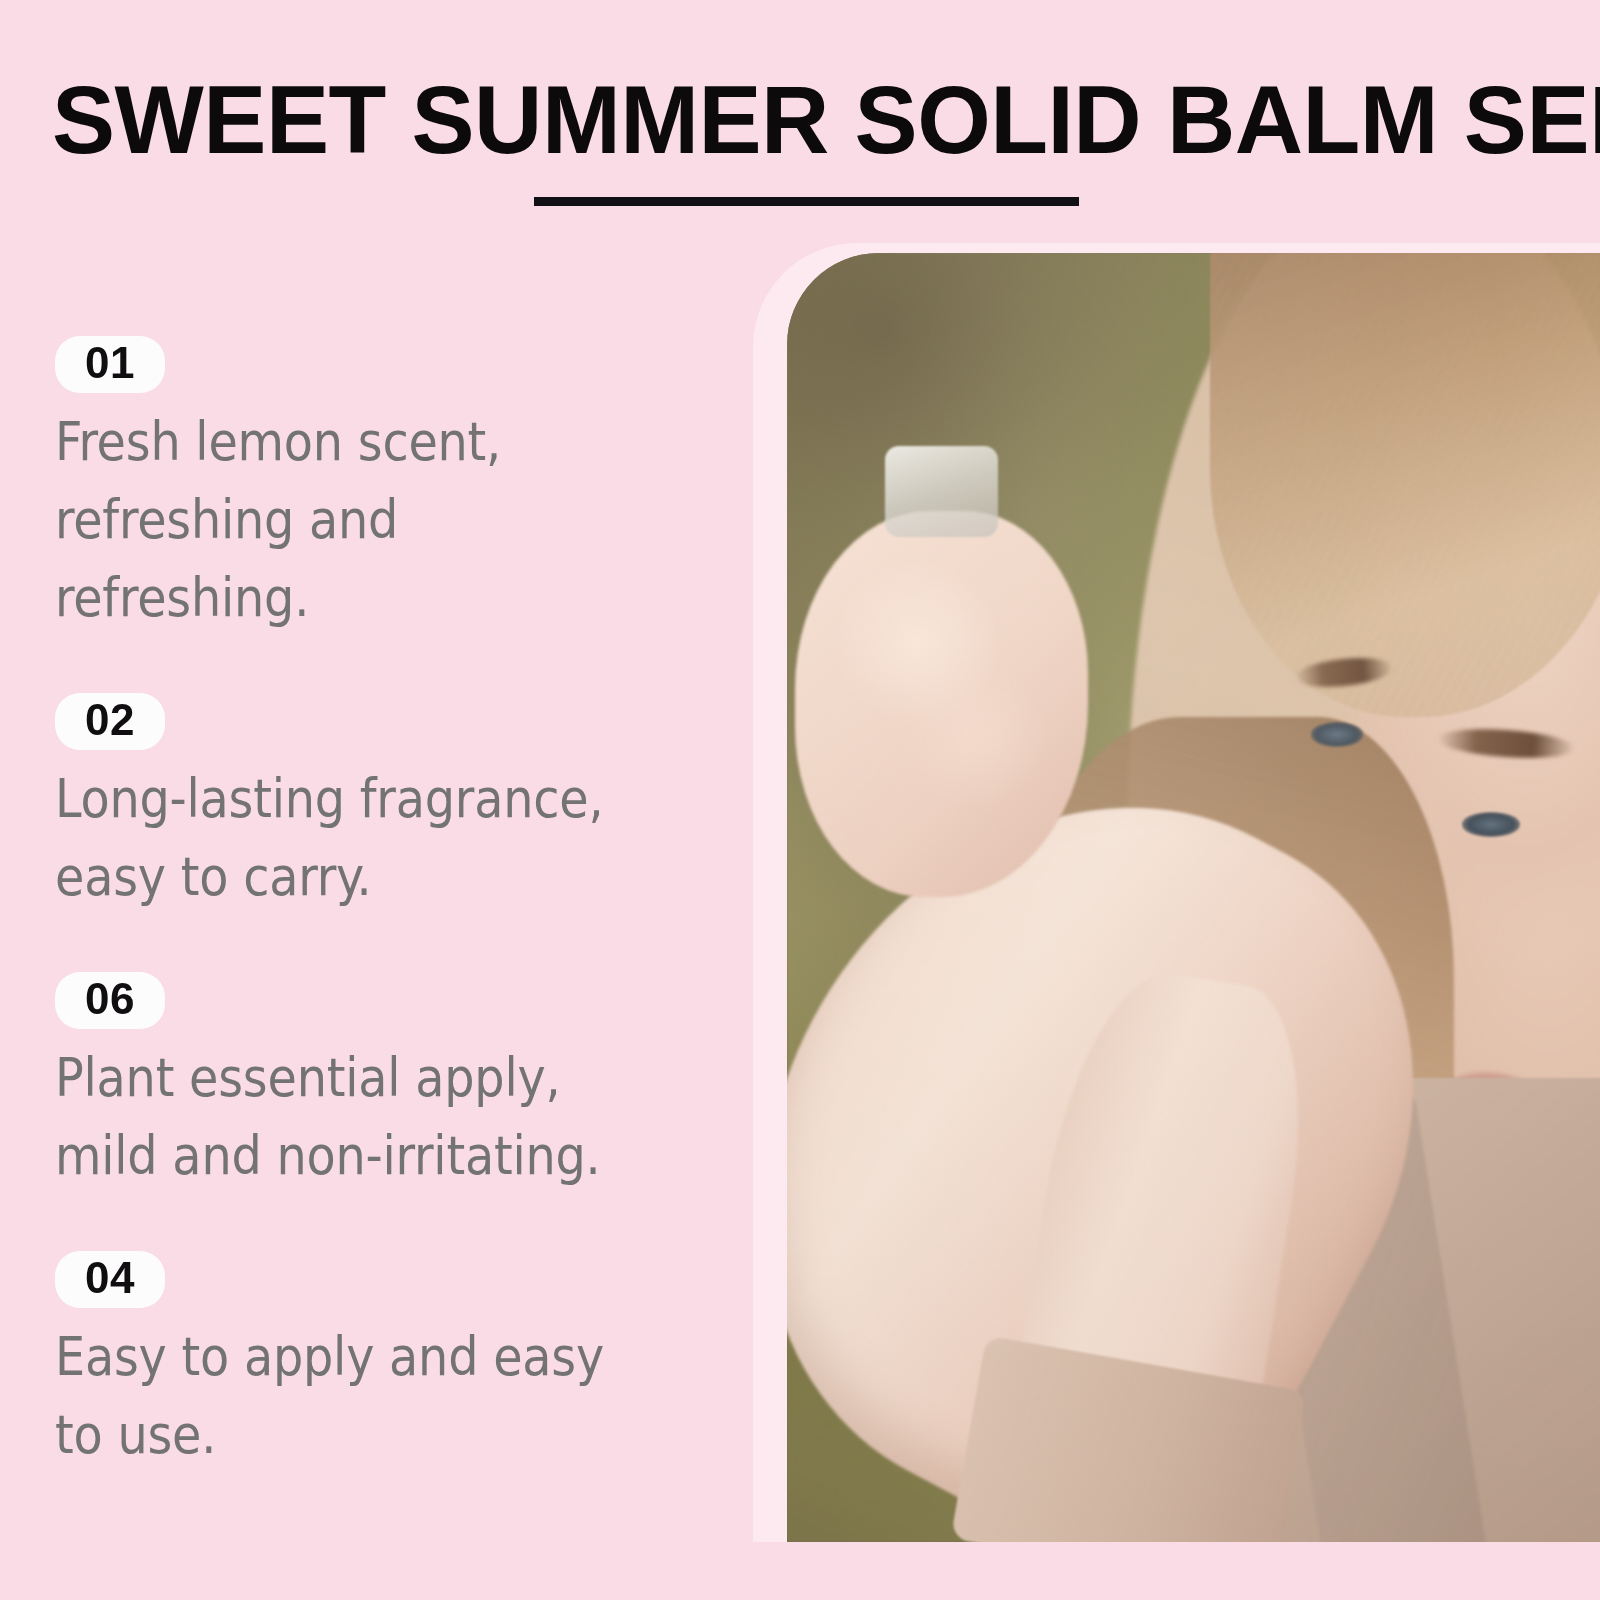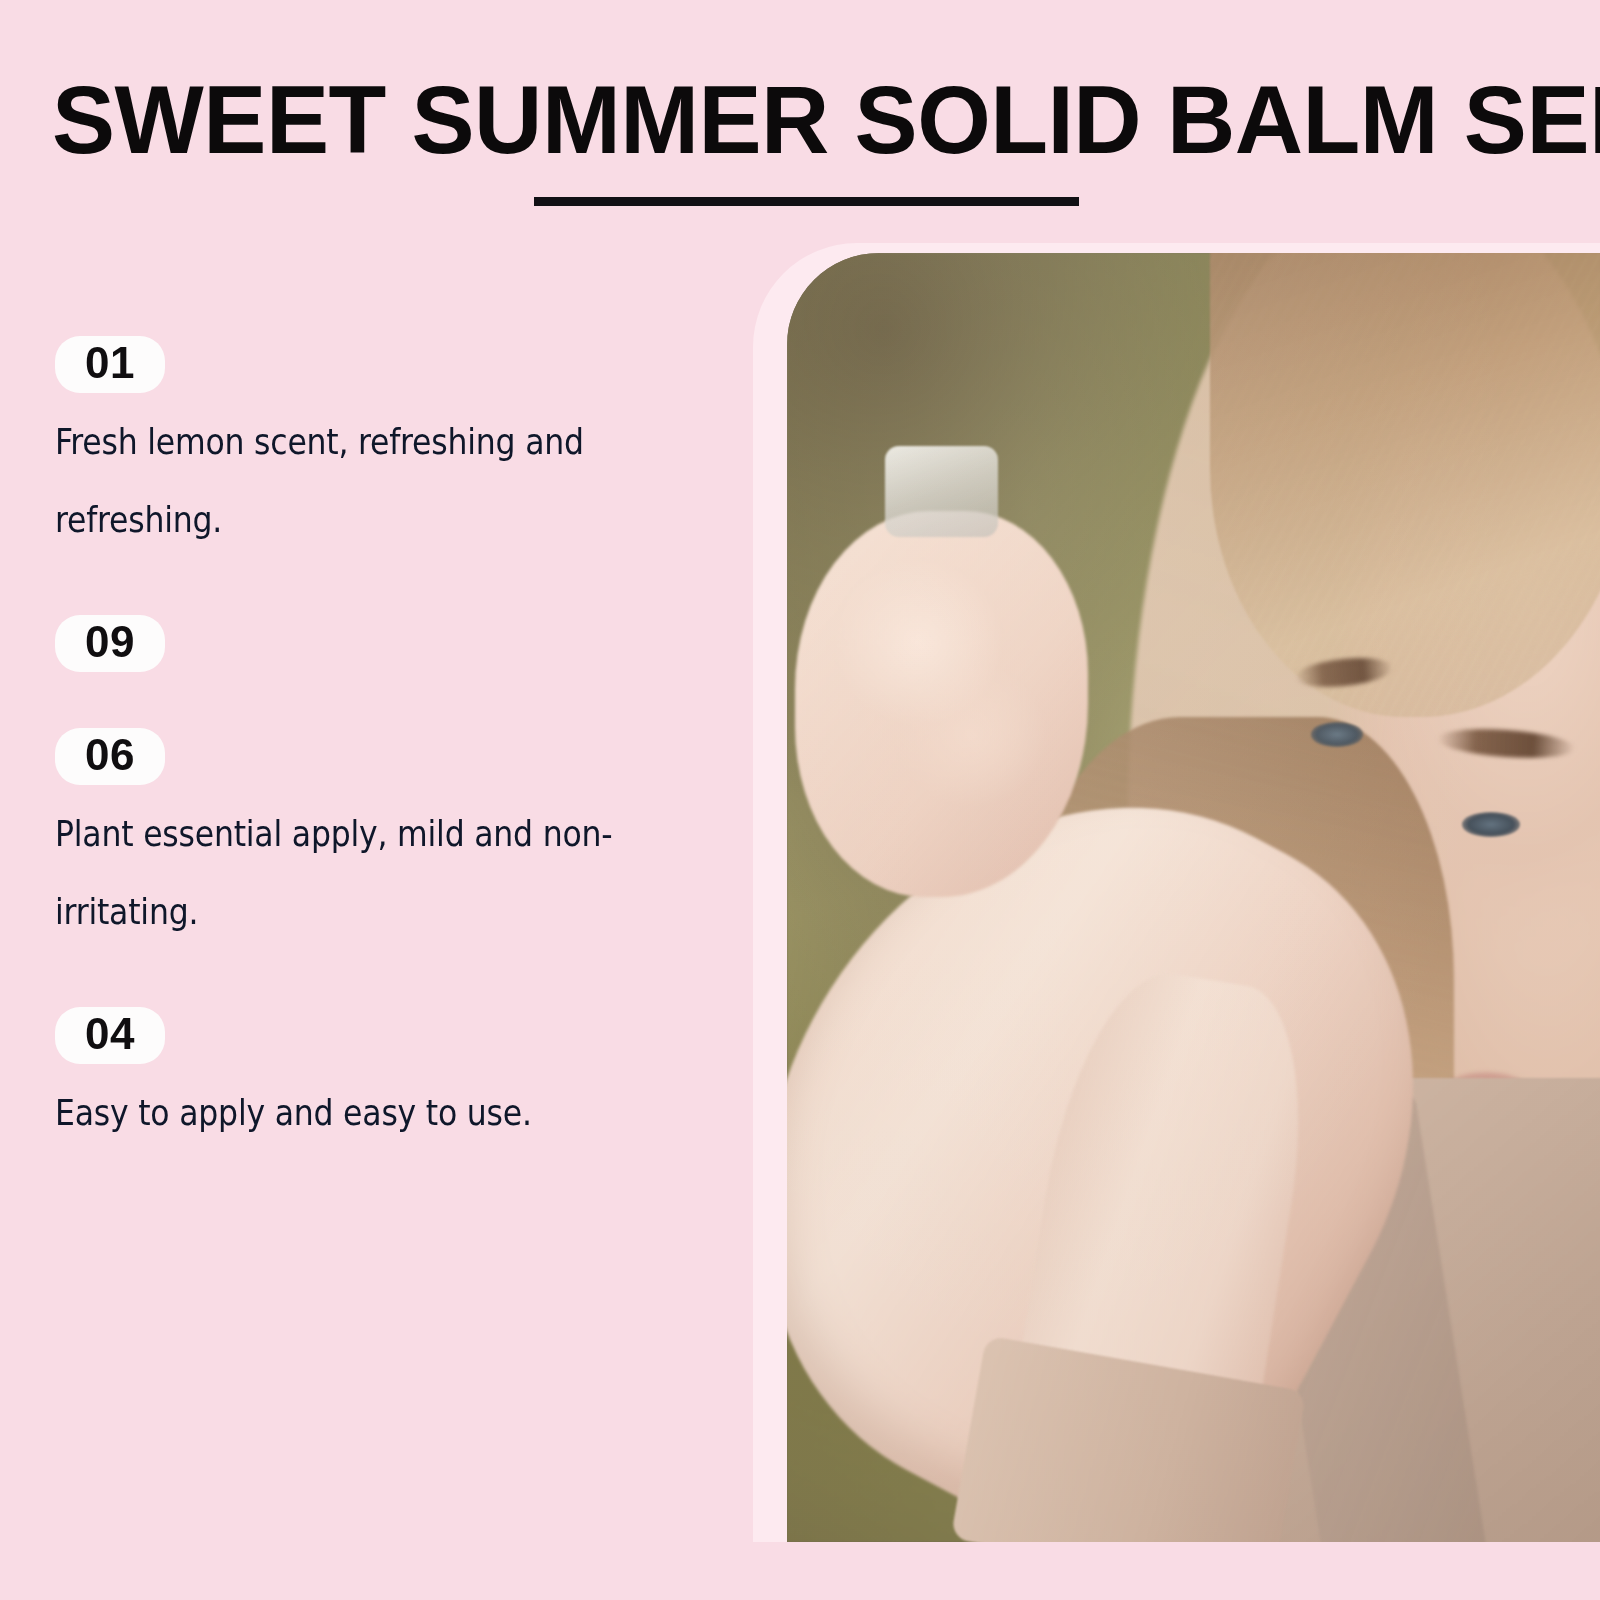--- a/index.html
+++ b/index.html
@@ -74,23 +74,23 @@
     text-align: center;
     color: #100e10;
     letter-spacing: 0.5px;
   }
 
   .feature-text {
     margin-top: 10px;
     width: 600px;
     font-family: "DejaVu Sans Condensed", "Liberation Sans", "DejaVu Sans", sans-serif;
     font-weight: 400;
-    font-size: 35px;
+    font-size: 53px;
     line-height: 78px;
-    color: #0f172a;
+    color: #737373;
     letter-spacing: -0.2px;
   }
 
   
   .photo-backplate {
     position: absolute;
     left: 753px;
     top: 243px;
     width: 847px;
     height: 1299px;
@@ -319,21 +319,22 @@
   <div class="title-rule"></div>
 
   <div class="features">
 
     <div class="feature">
       <span class="badge">01</span>
       <div class="feature-text">Fresh lemon scent, refreshing and refreshing.</div>
     </div>
 
     <div class="feature">
-      <span class="badge">09</span>
+      <span class="badge">02</span>
+      <div class="feature-text">Long-lasting fragrance, easy to carry.</div>
     </div>
 
     <div class="feature">
       <span class="badge">06</span>
       <div class="feature-text">Plant essential apply, mild and non-irritating.</div>
     </div>
 
     <div class="feature">
       <span class="badge">04</span>
       <div class="feature-text">Easy to apply and easy to use.</div>

